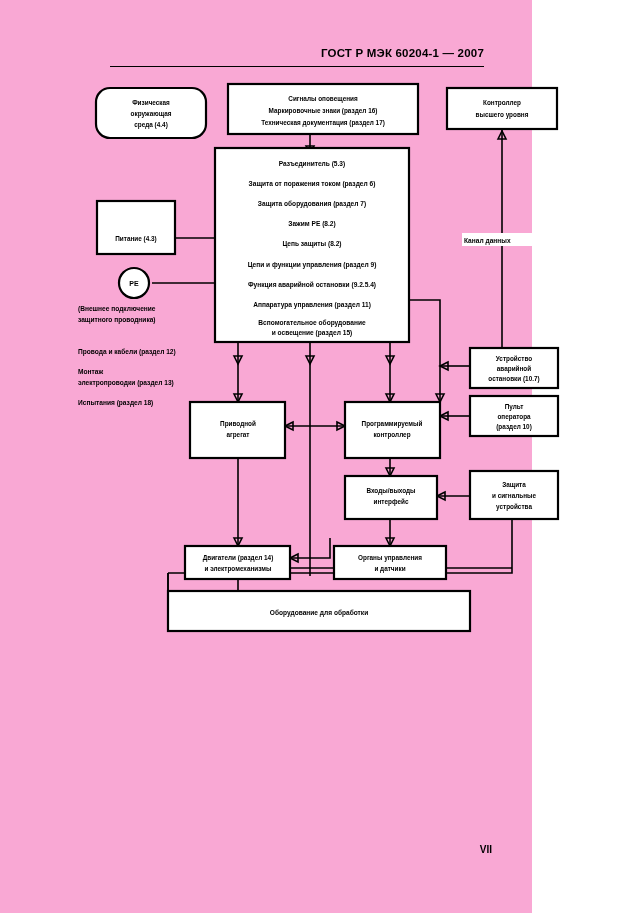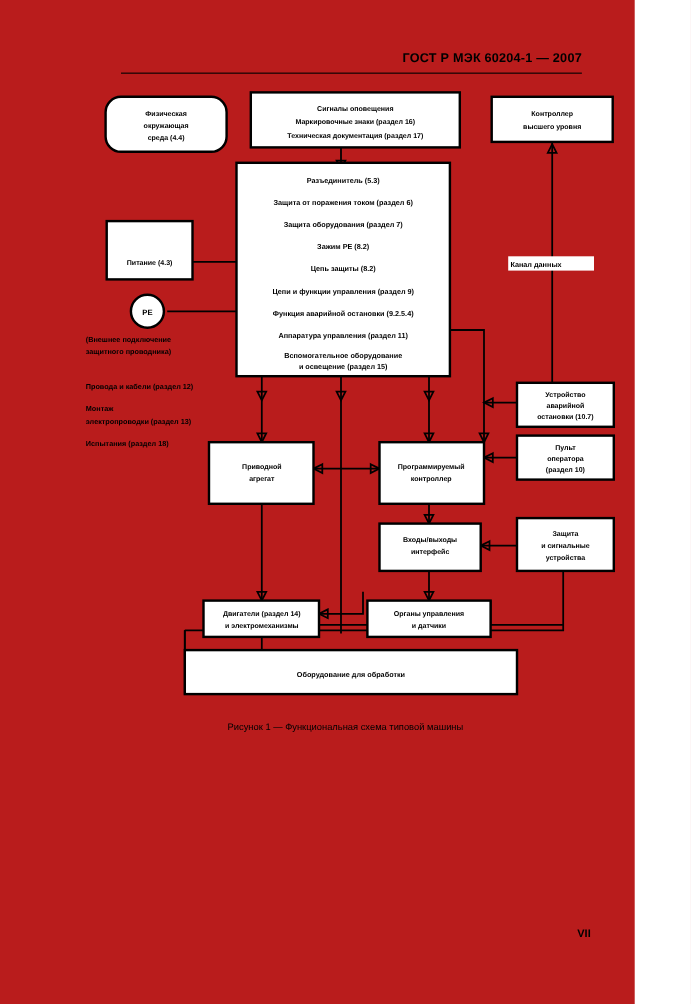--- a/index.html
+++ b/index.html
@@ -1,17 +1,17 @@
 <!DOCTYPE html>
 <html><head>
 <meta charset="utf-8">
 <style>
   html,body{margin:0;padding:0;background:#ffffff;}
   body{width:628px;height:913px;position:relative;font-family:"Liberation Sans",sans-serif;color:#000;}
-  .page{position:absolute;inset:0;width:532px;height:913px;background:#b91c1c;padding-left:45px;}
+  .page{position:absolute;inset:0;width:532px;height:913px;background:#f9a8d4;}
   .doc-header{position:absolute;top:47px;right:48px;font-size:11.5px;font-weight:bold;letter-spacing:.2px;white-space:nowrap;}
   .header-rule{position:absolute;top:66px;left:110px;right:48px;height:1px;background:#000;}
   .figure-wrap{position:absolute;top:76px;left:0;width:628px;height:580px;}
   svg{display:block;}
   .bx{fill:#fff;stroke:#000;stroke-width:2.2;}
   .ln{stroke:#000;stroke-width:1.6;fill:none;}
   text{font-family:"Liberation Sans",sans-serif;fill:#000;}
   .t-box{font-size:6.4px;font-weight:bold;text-anchor:middle;}
   .t-main{font-size:6.6px;font-weight:bold;text-anchor:middle;}
   .t-side{font-size:6.6px;font-weight:bold;text-anchor:start;}
@@ -203,16 +203,15 @@
       </g>
 
       <g>
         <rect class="bx" x="168" y="515" width="302" height="40"></rect>
         <text class="t-main" x="319" y="539">Оборудование для обработки</text>
       </g>
 
     </svg>
   </div>
 
-  <div class="caption">Рисунок 1 — Функциональная схема типовой машины</div>
   <div class="pageno">VII</div>
 
 </div>
 
 </body></html>

